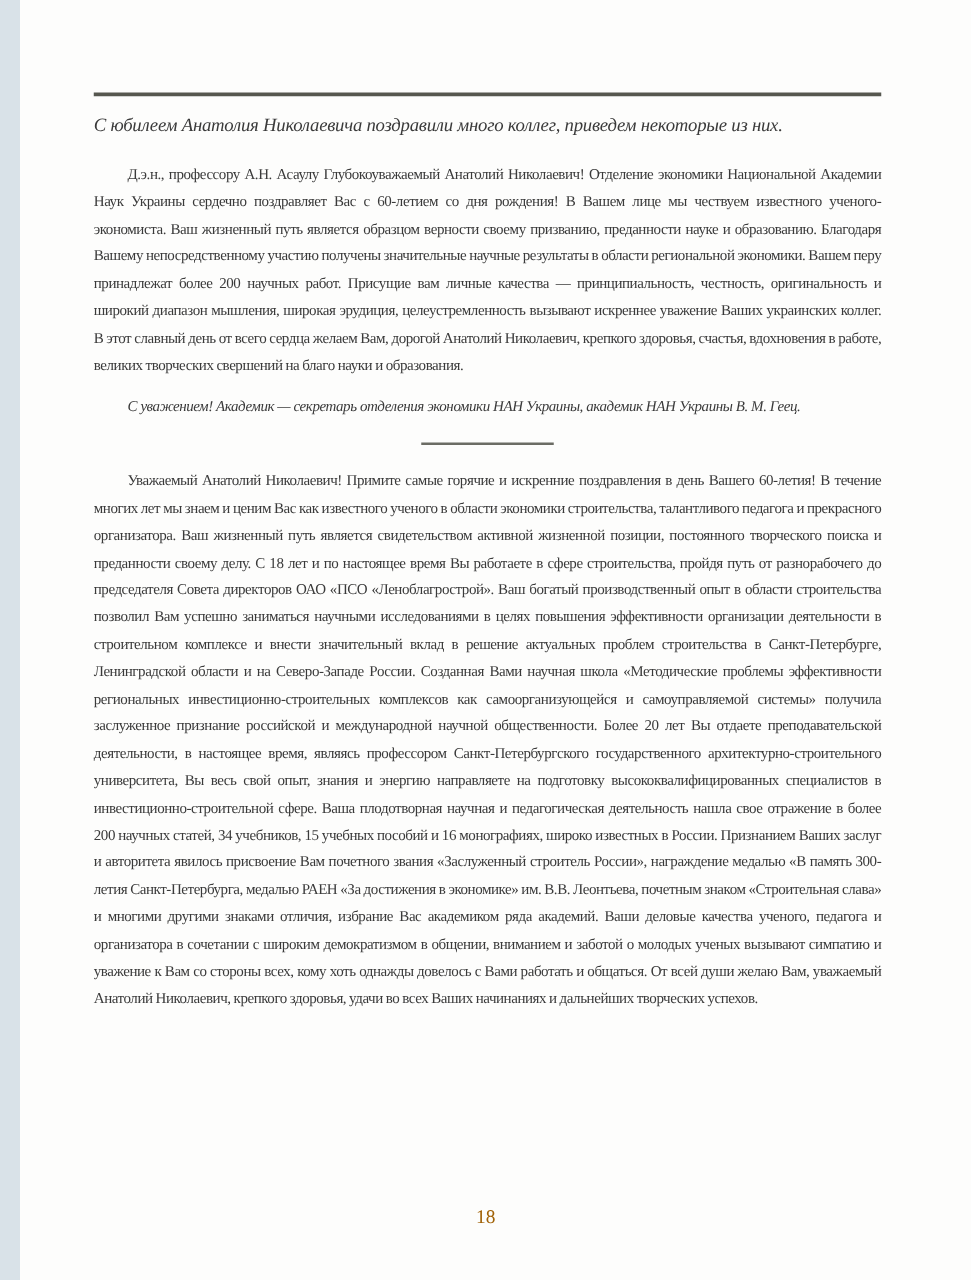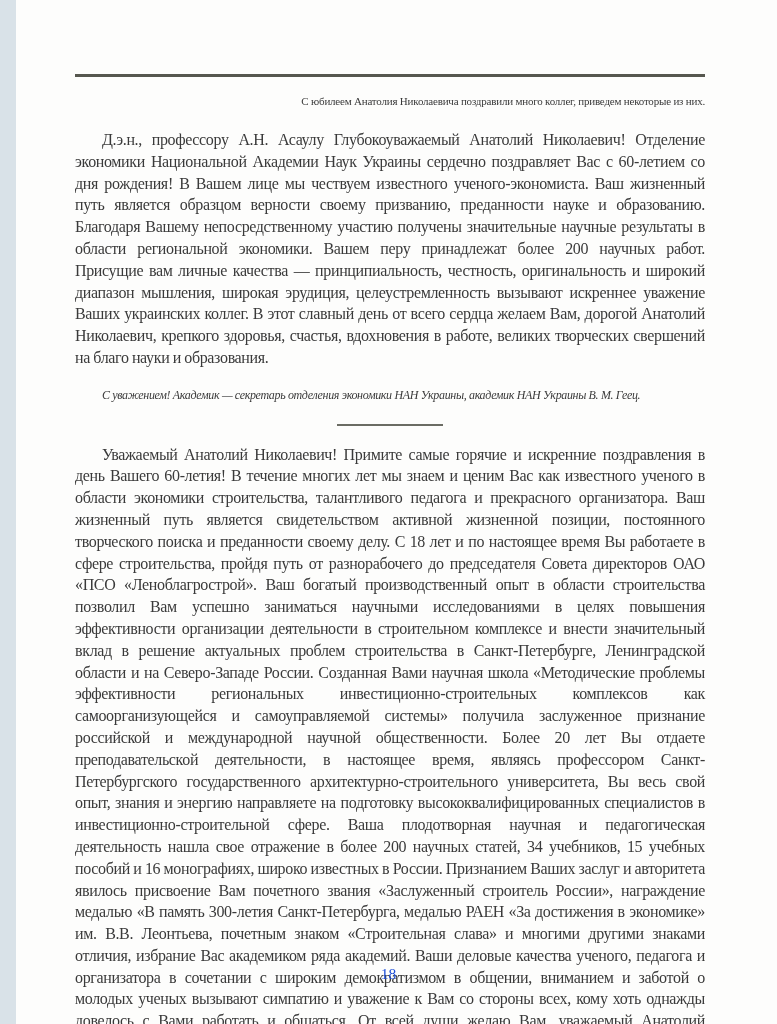--- a/index.html
+++ b/index.html
@@ -30,30 +30,31 @@
     width: 630px;
   }
   .top-rule {
     margin-top: 74px;
     height: 3px;
     background: #56574f;
     border: none;
   }
   .intro-line {
     margin-top: 14px;
-    text-align: right;
-    font-size: 11px;
+    text-align: left;
+    font-style: italic;
+    font-size: 15px;
     line-height: 20px;
     letter-spacing: -0.2px;
   }
   .letter-body {
     margin-top: 18px;
     text-align: justify;
     text-indent: 27px;
-    font-size: 16px;
+    font-size: 12px;
     line-height: 21.8px;
     letter-spacing: -0.35px;
     word-spacing: -0.3px;
     hyphens: auto;
   }
   .letter-signature {
     text-align: justify;
     text-indent: 27px;
     font-style: italic;
     font-size: 12px;
@@ -67,21 +68,21 @@
     border: none;
     margin: 17px auto 2px auto;
   }
   .page-number {
     position: absolute;
     left: 0;
     top: 965px;
     width: 777px;
     text-align: center;
     font-size: 15.5px;
-    color: #1d4ed8;
+    color: #a16207;
   }
 </style>
 </head>
 <body>
 
 <div class="scan-edge"></div>
 
 <div class="page-content">
 
   <hr class="top-rule">

